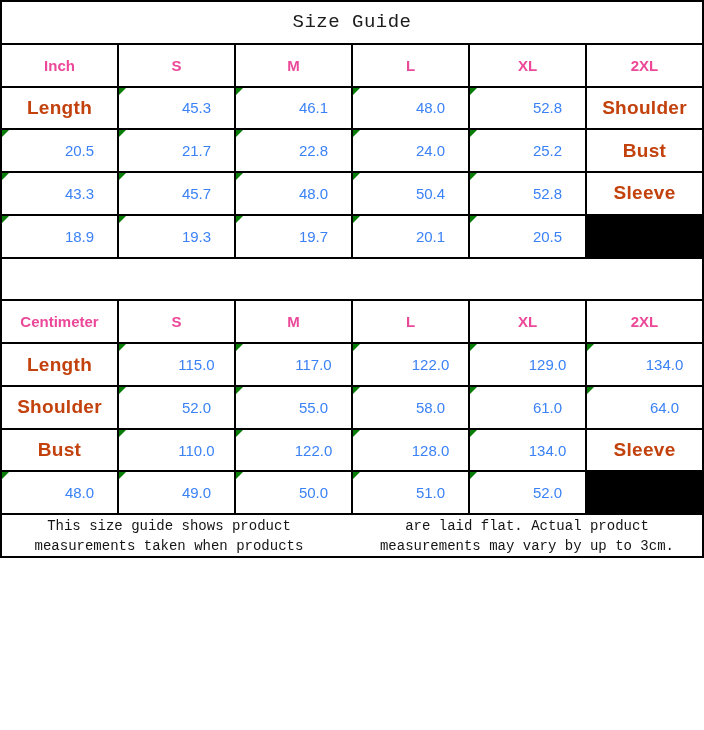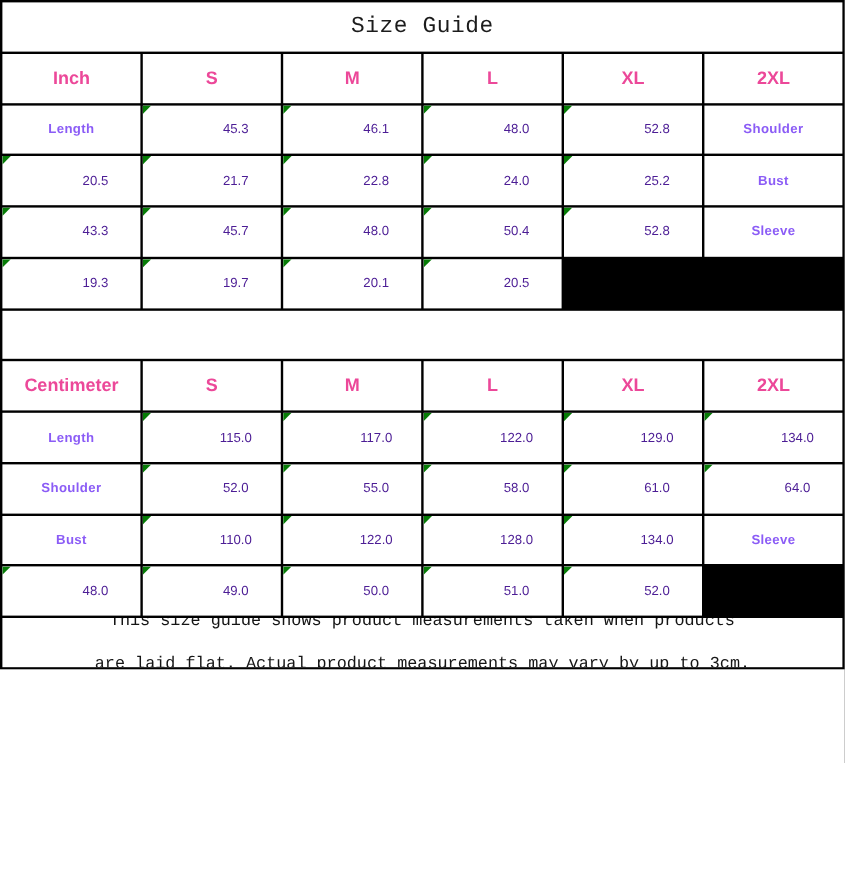--- a/index.html
+++ b/index.html
@@ -30,40 +30,40 @@
     color: #1c1c1c;
     letter-spacing: 0.5px;
   }
   .head {
     font-weight: bold;
     font-size: 15px;
     color: #ec4899;
   }
   .label {
     font-weight: bold;
-    font-size: 11px;
-    color: #8b5cf6;
+    font-size: 19px;
+    color: #c2410c;
     letter-spacing: 0.3px;
   }
   .val {
-    font-size: 11px;
-    color: #4c1d95;
+    font-size: 15px;
+    color: #3b82f6;
     padding-left: 40px;
   }
   .tri {
     position: absolute;
     top: 0;
     left: 0;
     width: 0;
     height: 0;
     border-top: 7px solid #077c07;
     border-right: 7px solid transparent;
   }
   .footer-cell {
-    flex-direction: column;
+    flex-direction: row;
     font-family: "Liberation Mono", monospace;
     font-size: 14px;
     color: #151515;
     line-height: 20px;
     text-align: center;
     gap: 16px;
   }
 </style>
 </head>
 <body>
@@ -137,20 +137,24 @@
       <span>50.4</span>
     </div>
   <div class="cell val">
       <span class="tri"></span>
       <span>52.8</span>
     </div>
 
   <div class="cell label">Sleeve</div>
   <div class="cell val">
       <span class="tri"></span>
+      <span>18.9</span>
+    </div>
+  <div class="cell val">
+      <span class="tri"></span>
       <span>19.3</span>
     </div>
   <div class="cell val">
       <span class="tri"></span>
       <span>19.7</span>
     </div>
   <div class="cell val">
       <span class="tri"></span>
       <span>20.1</span>
     </div>

